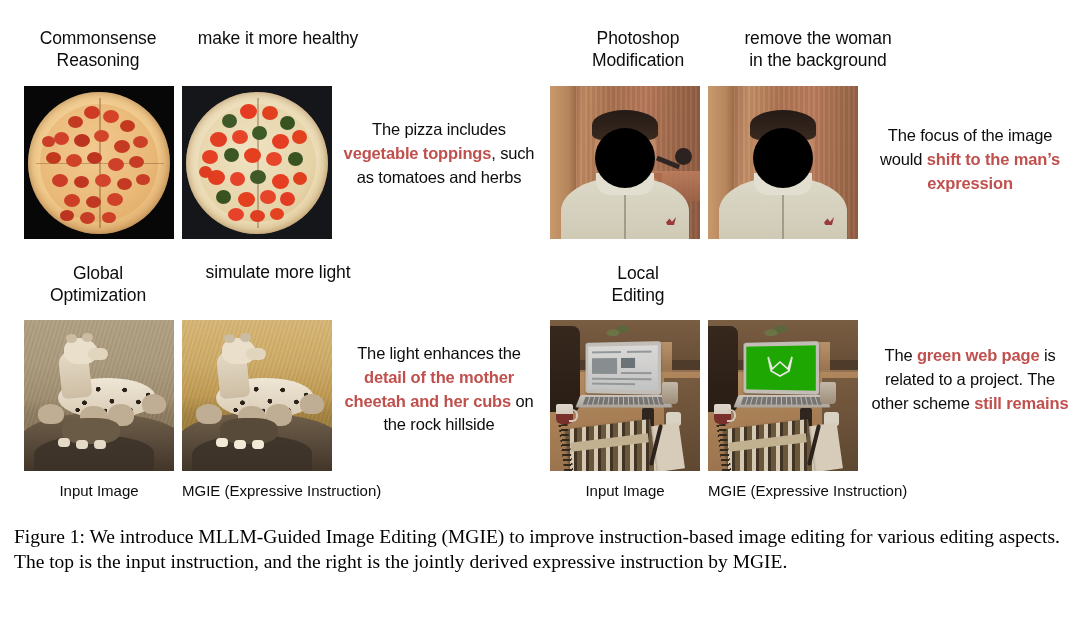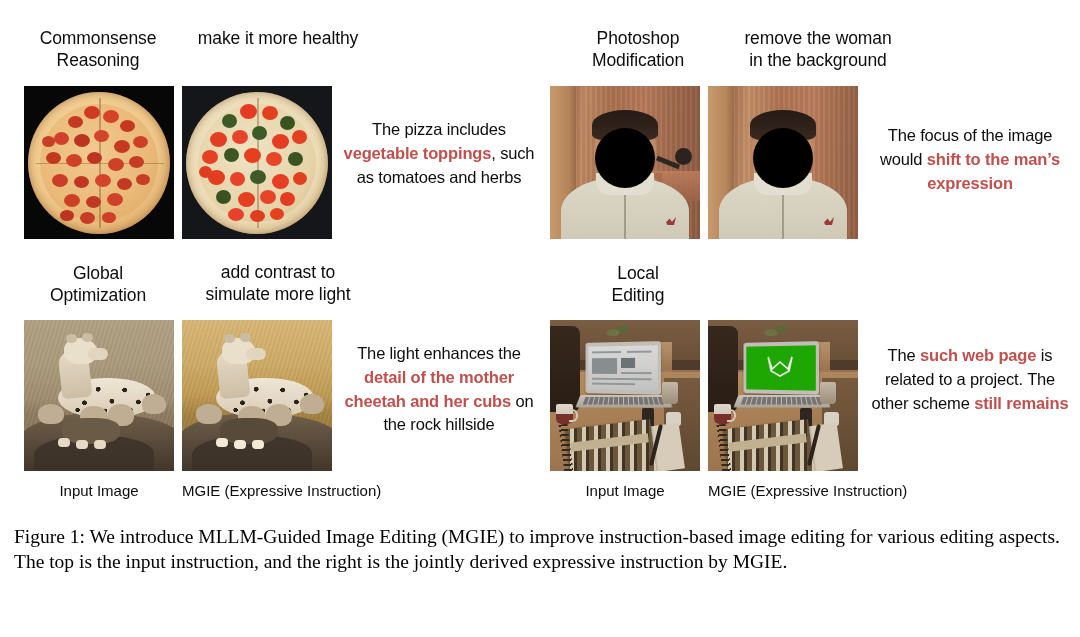--- a/index.html
+++ b/index.html
@@ -354,21 +354,20 @@
     </div>
   </div>
 
   <div class="panel q3">
     <div class="heads">
       <div class="task-head">
         <div>Global</div>
         <div>Optimization</div>
       </div>
       <div class="instr-head">
-        <div>add contrast to</div>
         <div>simulate more light</div>
       </div>
     </div>
     <div class="imgrow">
       <div class="shot left">
         <div class="art">
           <div class="ch-sky"></div>
           <div class="ch-grain"></div>
           <div class="ch-rock"></div>
           <div class="ch-rock2"></div>
@@ -498,21 +497,21 @@
           <div class="paper"></div>
           <div class="note">
               <i></i>
             </div>
           <div class="spiral"></div>
           <div class="pen"></div>
           <div class="dk-tint"></div>
         </div>
       </div>
       <div class="expr" style="left:326px;top:24px;width:208px;">
-        <span>The </span><span class="hl">such web page</span><span> is related to a project. The other scheme </span><span class="hl">still remains</span>
+        <span>The </span><span class="hl">green web page</span><span> is related to a project. The other scheme </span><span class="hl">still remains</span>
       </div>
     </div>
   </div>
 
   <div class="colcaps">
     <div class="colcap cap-a">Input Image</div>
     <div class="colcap cap-b">MGIE (Expressive Instruction)</div>
     <div class="colcap cap-c">Input Image</div>
     <div class="colcap cap-d">MGIE (Expressive Instruction)</div>
   </div>

